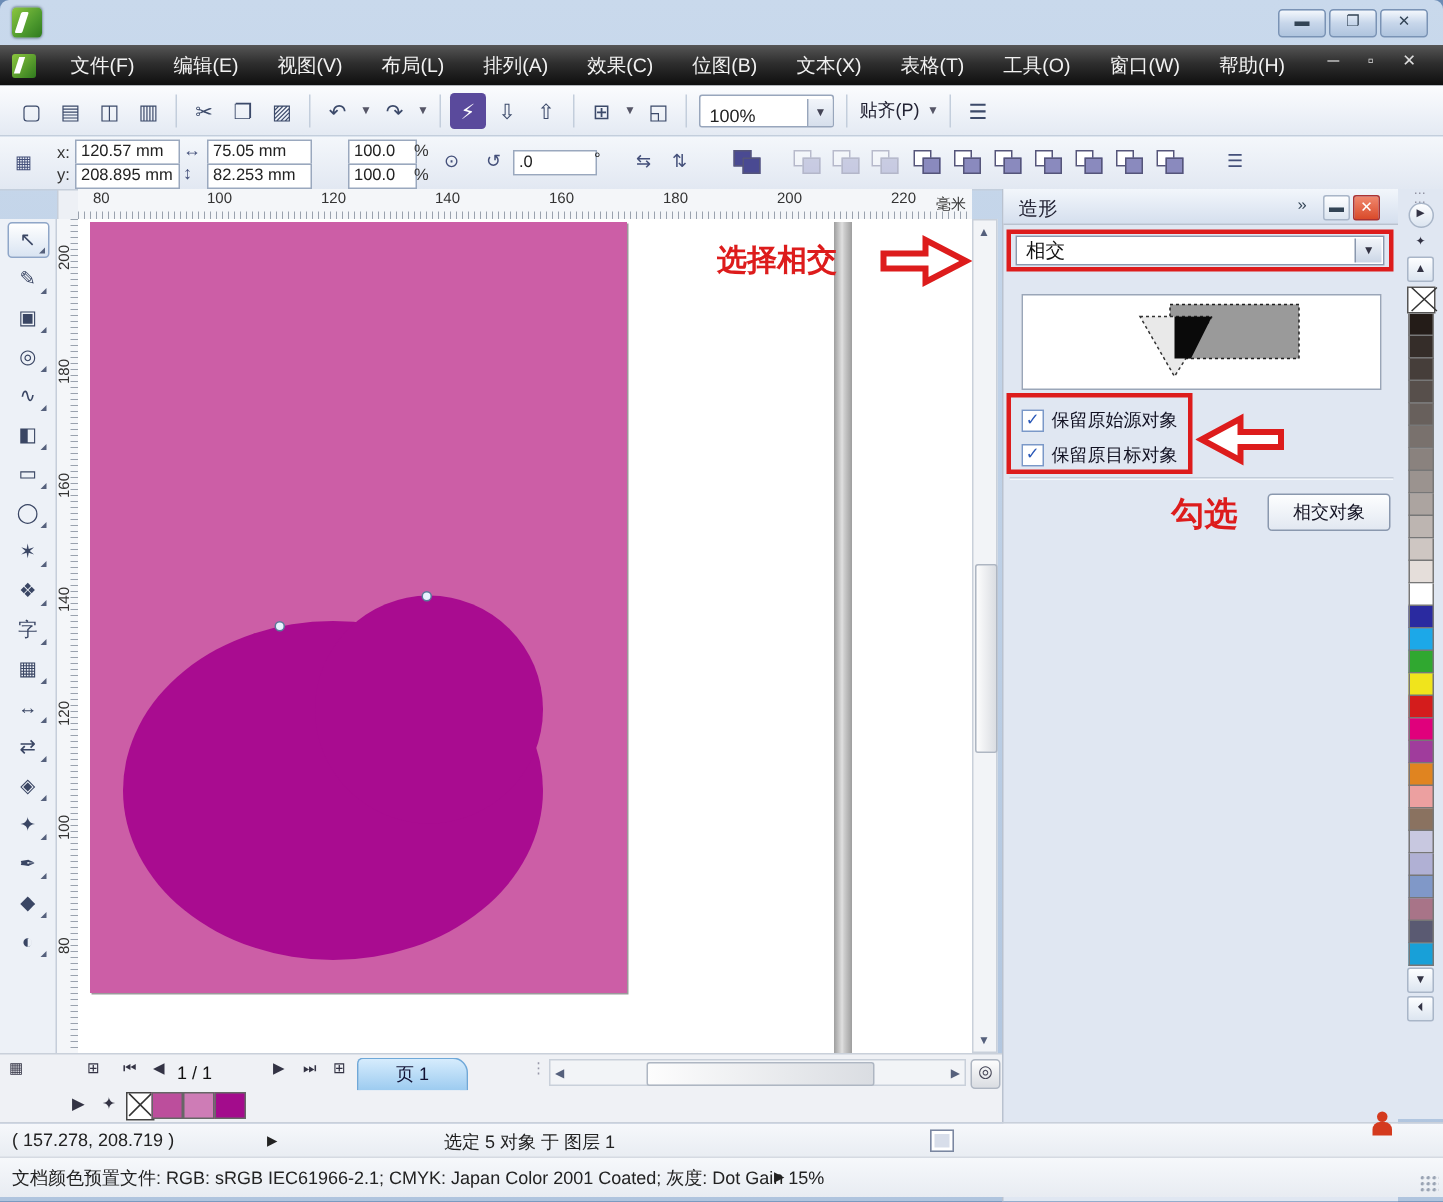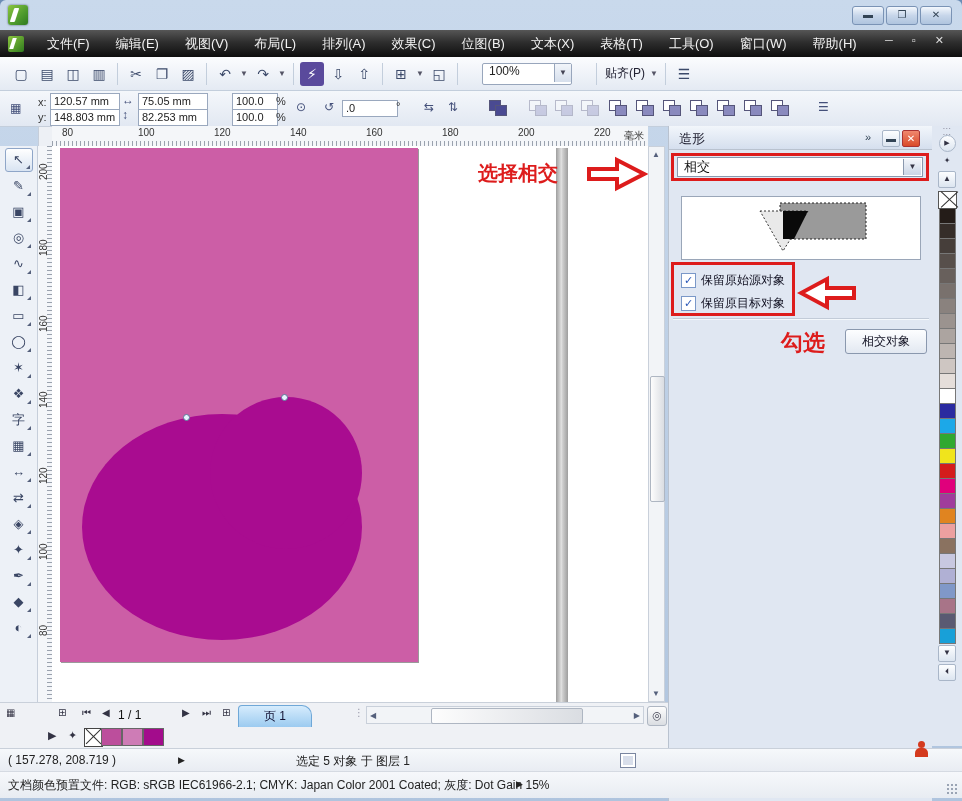--- a/index.html
+++ b/index.html
@@ -19,21 +19,21 @@
   #menu-logo{width:16px;height:16px;margin:0 10px 0 8px;border-radius:2px;background:linear-gradient(135deg,#8CC63F,#2F7A1E);position:relative;}
   #menu-logo::after{content:"";position:absolute;left:3px;top:2px;width:4px;height:11px;background:#fff;transform:skewX(-18deg);}
   .menu-item{color:#F2F2F2;font-size:13px;padding:4px 13px;cursor:default;}
   #doc-controls{position:absolute;right:10px;top:34px;color:#DDD;font-size:11px;letter-spacing:8px;}
   
   #toolbar{left:0;top:57px;width:962px;height:34px;background:linear-gradient(180deg,#FBFCFE,#E4EAF3);border-bottom:1px solid #C3CEDC;display:flex;align-items:center;padding-left:8px;box-sizing:border-box;}
   .tbico{width:24px;height:24px;margin:0 1px;text-align:center;line-height:24px;font-size:14px;color:#3C4A6A;border-radius:3px;}
   .tbico.small-drop{width:10px;font-size:8px;color:#556;}
   .tbsep{width:1px;height:22px;background:#C3CEDC;margin:0 5px;}
   .accentico{background:#5A4A9C;color:#fff;}
-  #zoom-combo{width:82px;height:20px;border:1px solid #98A6BC;background:#fff;border-radius:2px;font-size:12px;color:#222;display:flex;align-items:flex-start;padding-left:6px;margin:0 19px;gap:32px;}
+  #zoom-combo{width:82px;height:20px;border:1px solid #98A6BC;background:#fff;border-radius:2px;font-size:12px;color:#222;display:flex;align-items:flex-end;padding-left:6px;margin:0 3px;gap:32px;}
   #zoom-combo b{margin-left:auto;width:16px;height:18px;background:linear-gradient(180deg,#F2F5FA,#D6DFEC);border-left:1px solid #98A6BC;font-size:8px;color:#445;text-align:center;line-height:18px;font-weight:normal;}
   #snap-drop{font-size:12px;color:#223;margin:0 3px;}
   
   #propbar{left:0;top:91px;width:962px;height:35px;background:linear-gradient(180deg,#F4F7FB,#E2E8F2);border-bottom:1px solid #C3CEDC;}
   .field{position:absolute;height:15px;border:1px solid #9AA8BE;background:#fff;font-size:11px;color:#222;padding:0 3px;line-height:15px;}
   .plabel{position:absolute;font-size:11px;color:#333;}
   .pico{position:absolute;font-size:12px;color:#44507A;}
   .sq{position:absolute;width:20px;height:18px;}
   .sq i{position:absolute;width:10px;height:9px;border:1px solid #55557A;background:#fff;}
   .sq i:first-child{left:1px;top:1px;}
@@ -170,21 +170,21 @@
     <span class="tbico small-drop">▼</span>
     <span class="tbsep"></span>
     <span class="tbico">☰</span>
   </div>
 
   <div id="propbar" class="abs">
     <span class="pico" style="left:10px;top:10px">▦</span>
     <span class="plabel" style="left:38px;top:5px">x:</span>
     <span class="field" style="left:50px;top:2px;width:62px">120.57 mm</span>
     <span class="plabel" style="left:38px;top:20px">y:</span>
-    <span class="field" style="left:50px;top:18px;width:62px">148.803 mm</span>
+    <span class="field" style="left:50px;top:18px;width:62px">208.895 mm</span>
     <span class="pico" style="left:122px;top:2px">↔</span>
     <span class="field" style="left:138px;top:2px;width:62px">75.05 mm</span>
     <span class="pico" style="left:122px;top:17px">↕</span>
     <span class="field" style="left:138px;top:18px;width:62px">82.253 mm</span>
     <span class="field" style="left:232px;top:2px;width:38px">100.0</span>
     <span class="plabel" style="left:276px;top:4px">%</span>
     <span class="field" style="left:232px;top:18px;width:38px">100.0</span>
     <span class="plabel" style="left:276px;top:20px">%</span>
     <span class="pico" style="left:296px;top:9px">⊙</span>
     <span class="pico" style="left:324px;top:9px">↺</span>

